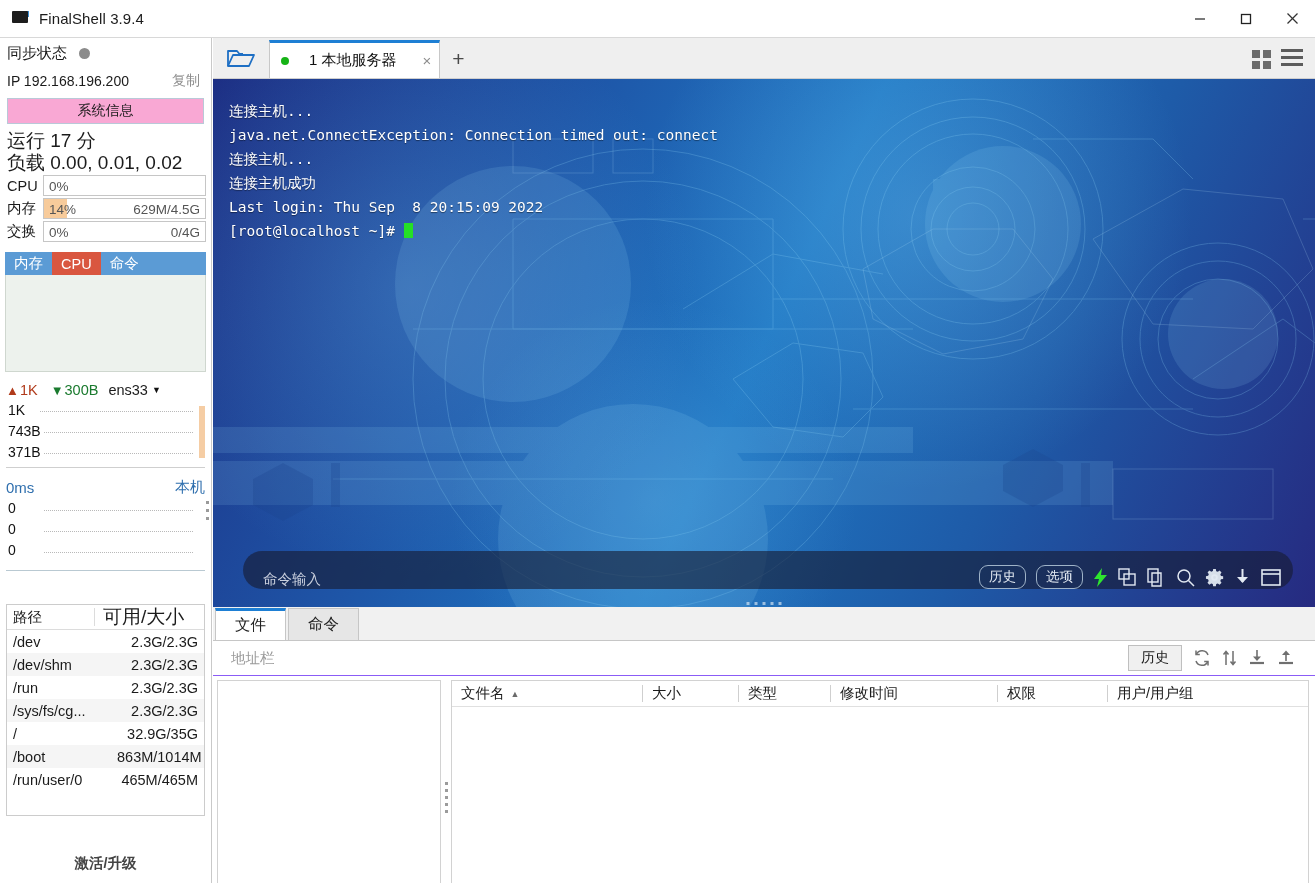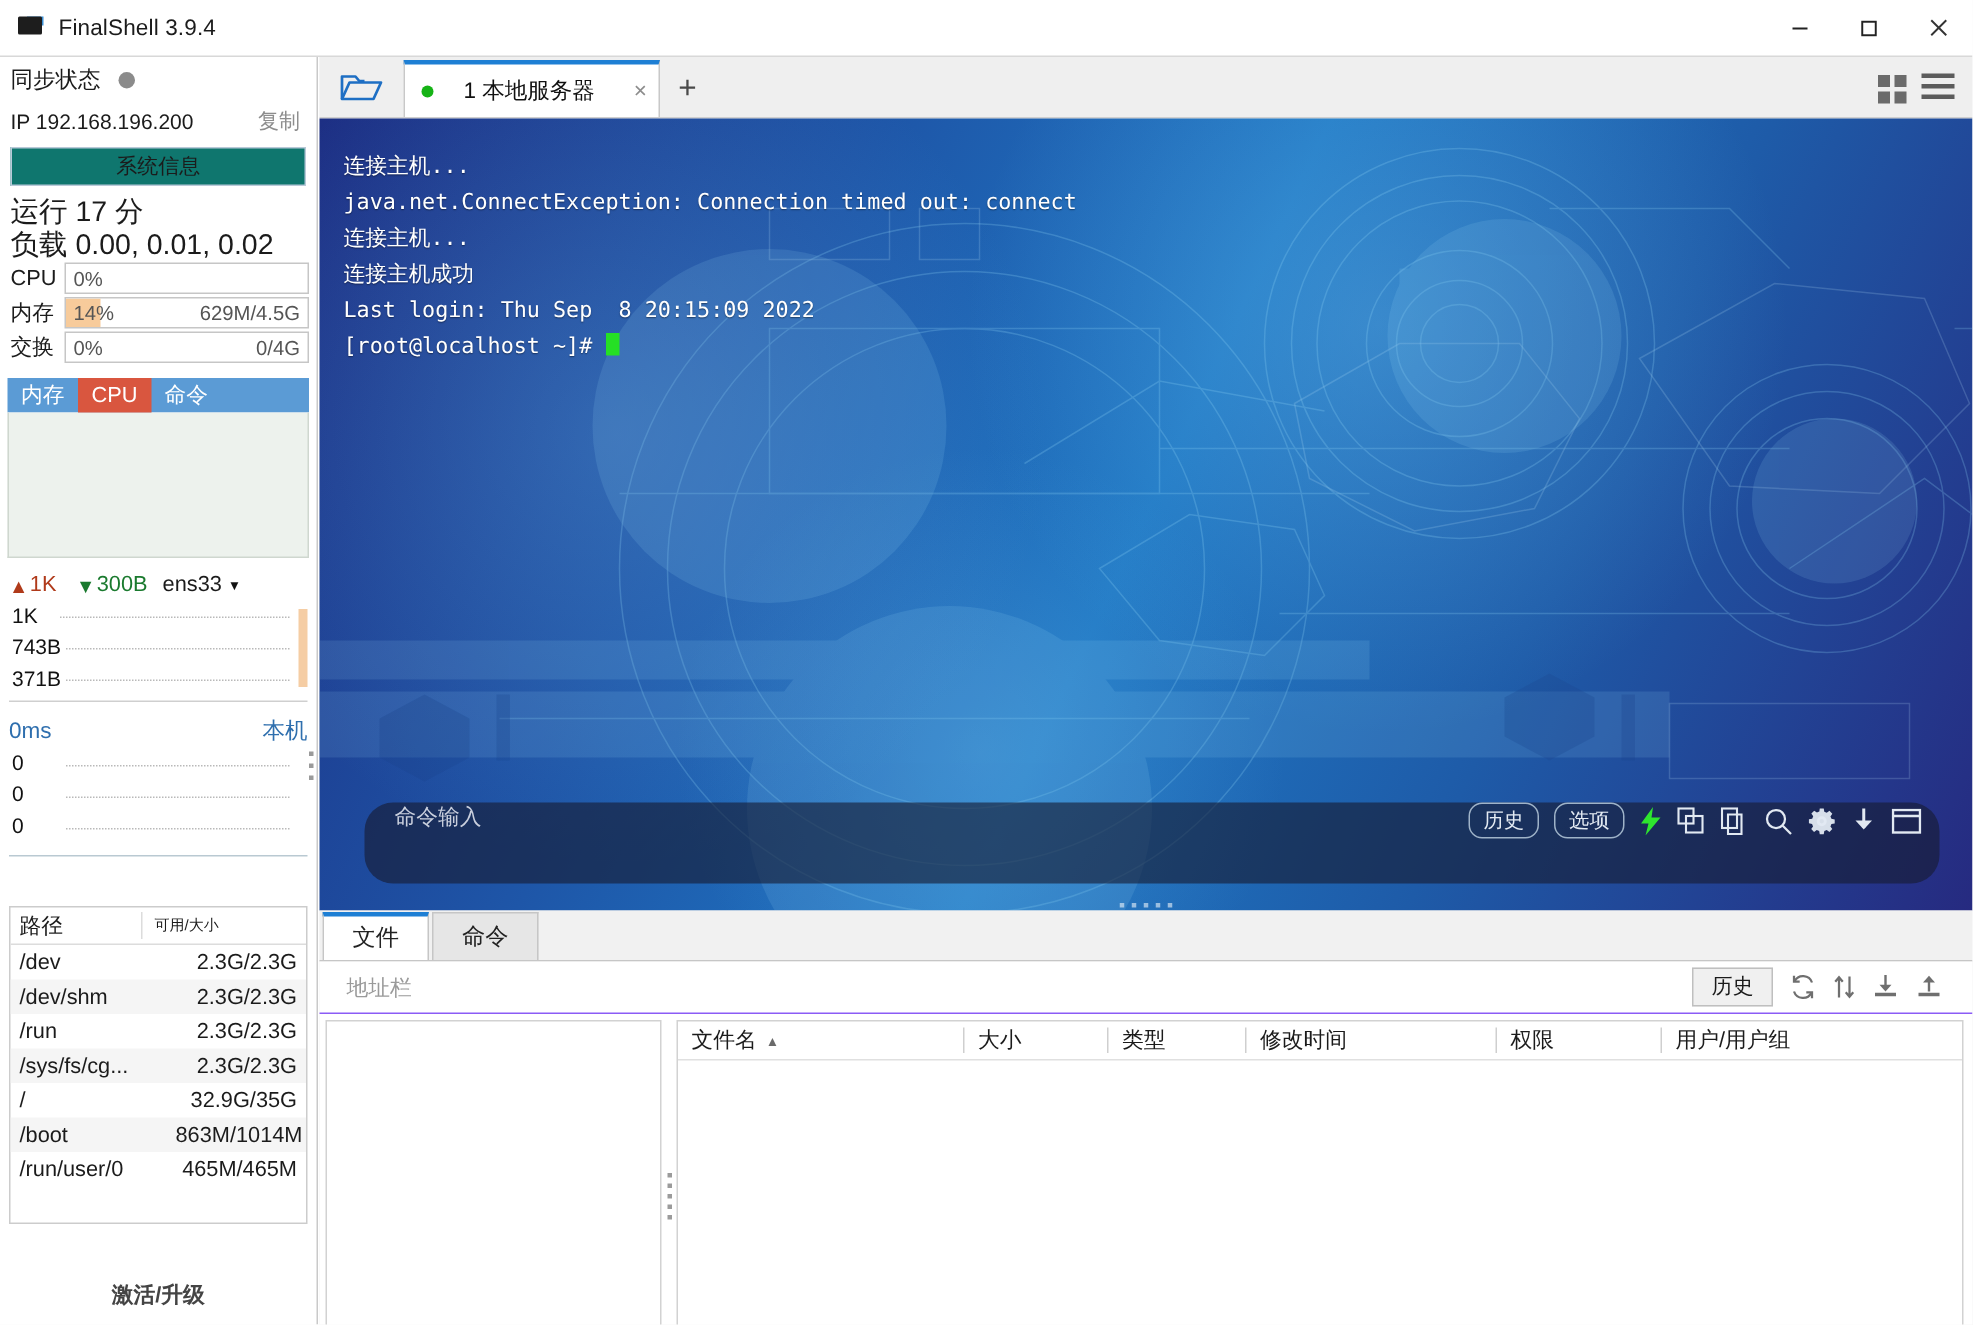--- a/index.html
+++ b/index.html
@@ -49,21 +49,21 @@
   #sync-label { font-size: 15px; }
   #sync-dot {
     width: 11px; height: 11px; border-radius: 50%;
     background: #8b8b8b; margin-left: 12px;
   }
   #ip-row { height: 26px; justify-content: space-between; }
   #ip-text { font-size: 14px; color: #1b1b1b; }
   #copy-link { font-size: 14px; color: #8d8d8d; padding-right: 4px; }
   #sysinfo-btn {
     margin: 4px 7px 0 7px; height: 26px;
-    background: #0f766e; border: 1px solid #b9c9d8;
+    background: #f9a8d4; border: 1px solid #b9c9d8;
     display: flex; align-items: center; justify-content: center;
     font-size: 14px; color: #1b1b1b;
   }
   #uptime-row, #load-row { height: 22px; font-size: 19px; padding: 0 7px; display: flex; align-items: center; }
   #uptime-row { margin-top: 6px; }
 
   .meter-row { display: flex; align-items: center; height: 23px; padding: 0 5px 0 7px; }
   .meter-label { width: 36px; font-size: 14.5px; color: #1b1b1b; flex: 0 0 36px; }
   .meter-box {
     position: relative; flex: 1; height: 21px;
@@ -118,21 +118,21 @@
     border-bottom: 1px solid #b9c9d2; background: #fff;
   }
 
   
   #disk-table {
     position: absolute; left: 6px; right: 6px; top: 566px; height: 212px;
     border: 1px solid #cccccc; background: #fff; overflow: hidden;
   }
   #disk-head { display: flex; height: 25px; align-items: center; border-bottom: 1px solid #dcdcdc; }
   #disk-head .c1 { flex: 0 0 88px; padding-left: 6px; font-size: 14.5px; border-right: 1px solid #dcdcdc; height: 18px; display: flex; align-items: center;}
-  #disk-head .c2 { flex: 1; padding-left: 8px; font-size: 10px; }
+  #disk-head .c2 { flex: 1; padding-left: 8px; font-size: 19px; }
   .disk-row { display: flex; height: 23px; align-items: center; font-size: 14.5px; }
   .disk-row:nth-child(odd) { background: #f5f5f5; }
   .disk-row .p { flex: 0 0 110px; padding-left: 6px; color: #1b1b1b; white-space: nowrap; overflow: hidden; }
   .disk-row .s { flex: 1; text-align: right; padding-right: 6px; color: #1b1b1b; }
   #activate-link {
     position: absolute; left: 0; right: 0; bottom: 10px; text-align: center;
     font-size: 14.5px; color: #444; font-weight: bold;
   }
 
   
@@ -175,23 +175,23 @@
     position: absolute; left: 16px; top: 20px; right: 10px;
     font-family: "DejaVu Sans Mono", "Liberation Mono", monospace;
     font-size: 14.5px; line-height: 24px; color: #ffffff;
     white-space: pre; text-shadow: 0 1px 1px rgba(0,0,0,.45);
   }
   #term-cursor {
     display: inline-block; width: 9px; height: 15px; background: #25e025;
     vertical-align: -2px;
   }
   #cmdbar {
-    position: absolute; left: 30px; right: 22px; bottom: 18px; height: 54px;
+    position: absolute; left: 30px; right: 22px; bottom: 18px; height: 38px;
     background: rgba(22,28,50,.62); border-radius: 19px;
-    display: flex; align-items: flex-start; padding: 0 12px 0 20px;
+    display: flex; align-items: flex-end; padding: 0 12px 0 20px;
   }
   #cmd-placeholder { font-size: 14.5px; color: #c9cfdd; }
   #cmd-tools { margin-left: auto; display: flex; align-items: center; gap: 10px; }
   .pillbtn {
     border: 1px solid #9fb3c8; border-radius: 9px; padding: 2px 9px;
     color: #e4ebf3; font-size: 13.5px;
   }
   .ticon { color: #e2e9f2; display: inline-flex; align-items: center; }
   .ticon.bolt { color: #2ee52e; }
   #resize-dots {

